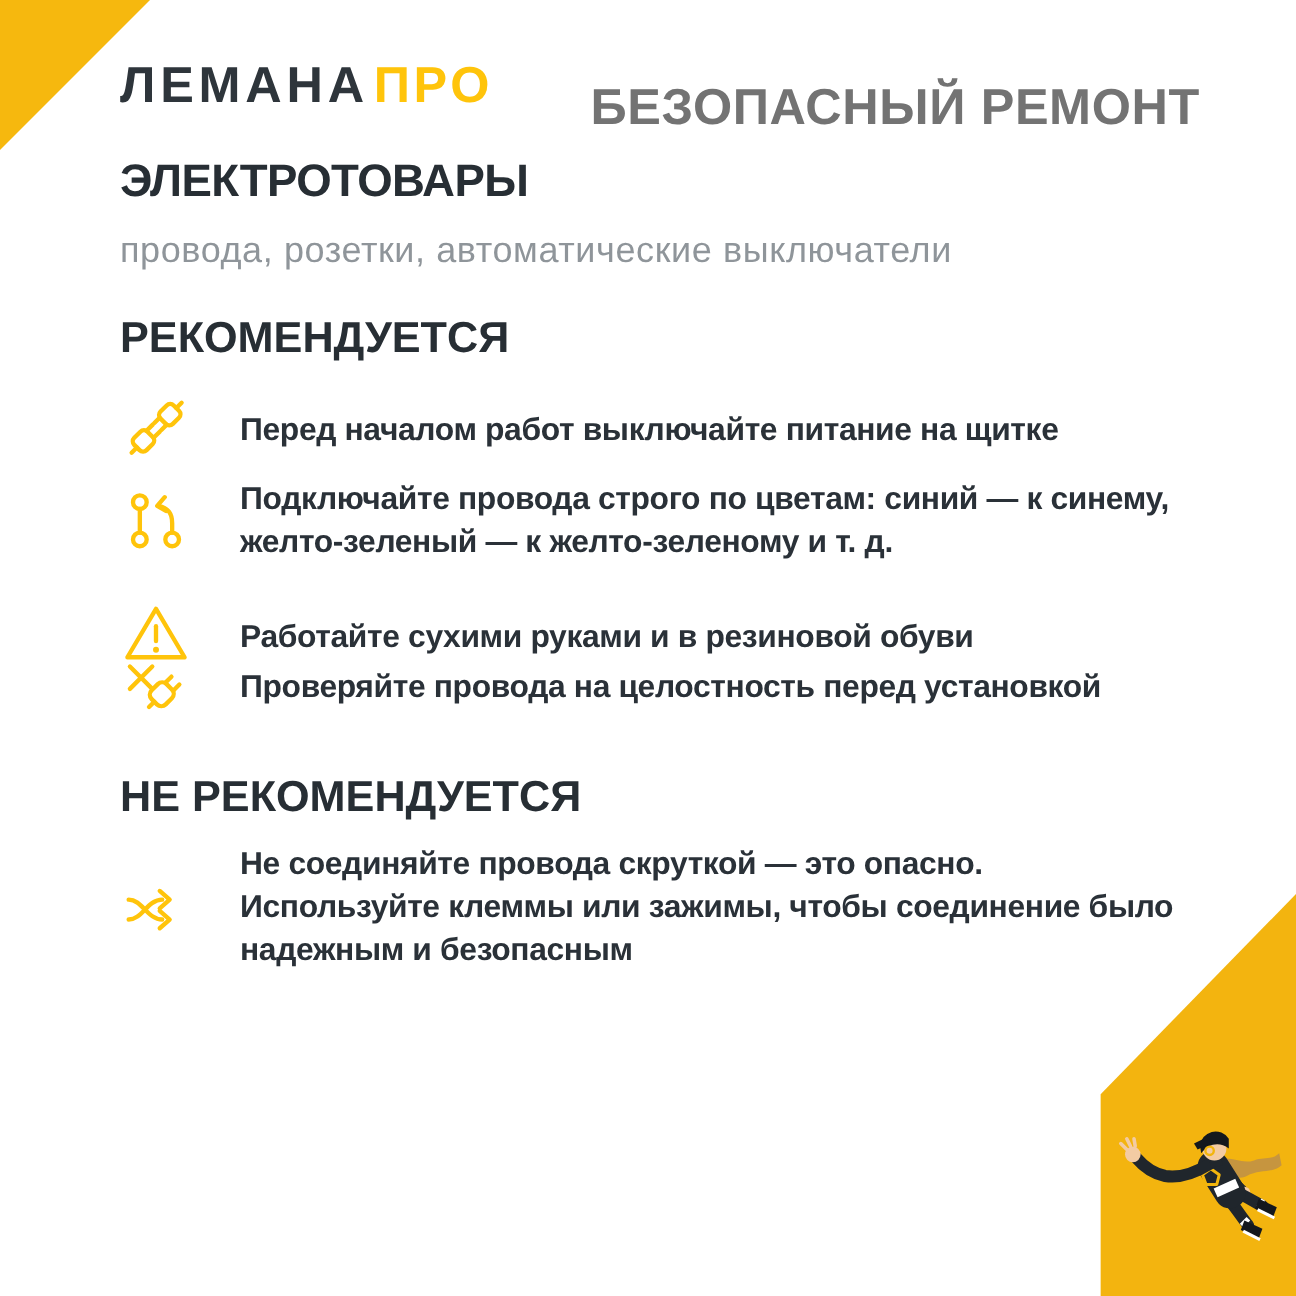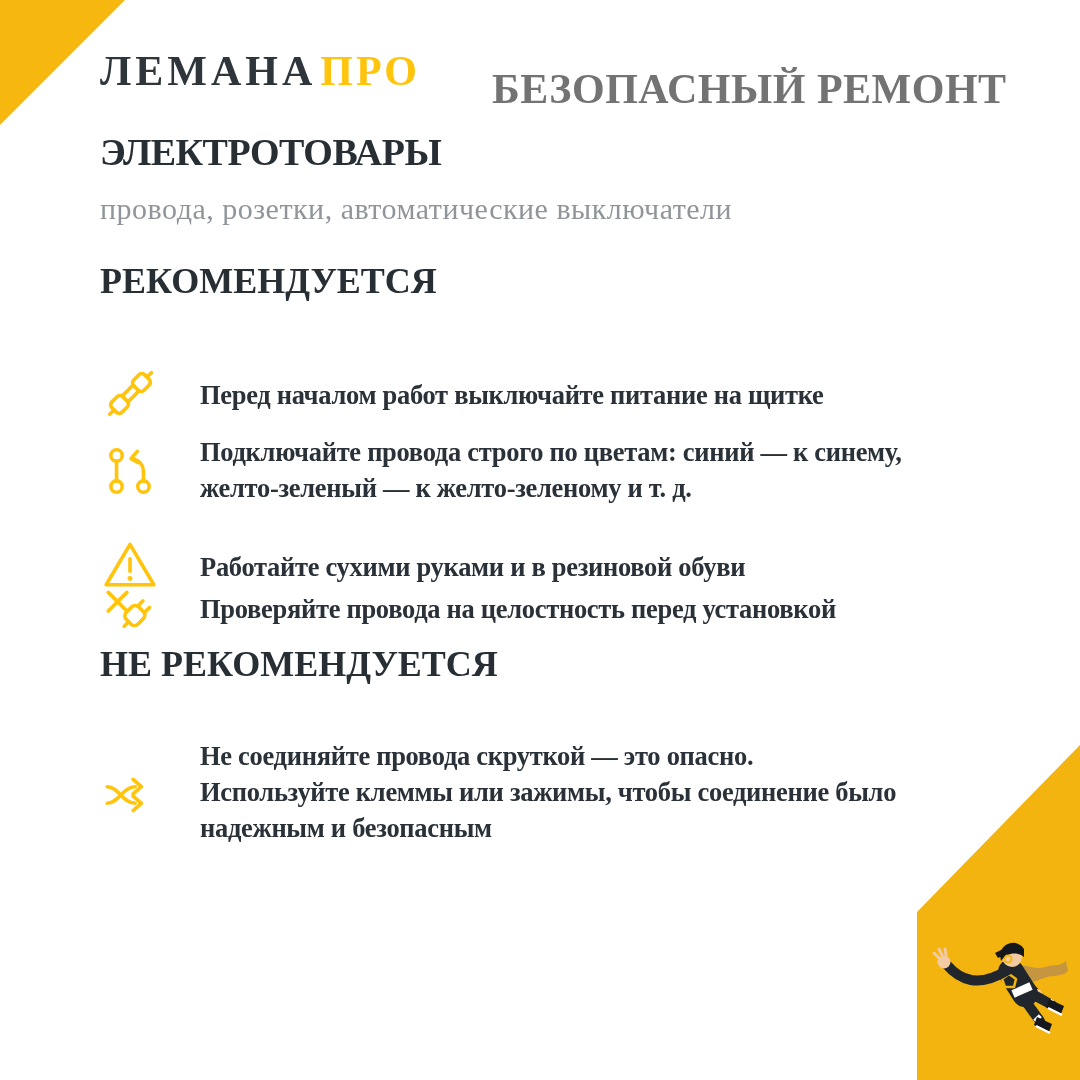--- a/index.html
+++ b/index.html
@@ -1,38 +1,38 @@
 <!DOCTYPE html>
 <html><head>
 <meta charset="utf-8">
 <style>
   html,body{margin:0;padding:0;background:#ffffff;}
   .canvas{
     position:relative;width:1080px;height:1080px;background:#ffffff;overflow:hidden;
-    font-family:Liberation Serif, serif;color:#2A3138;
+    font-family:Liberation Sans, sans-serif;color:#2A3138;
   }
   
   .corner-tl{position:absolute;left:0;top:0;width:125px;height:125px;background:#F6B80E;
     clip-path:polygon(0 0,100% 0,0 100%);}
   .corner-br{position:absolute;left:915px;top:740px;width:165px;height:340px;background:#F3B40F;
     clip-path:polygon(165px 5px,2px 172px,2px 340px,165px 340px);}
   .hero{position:absolute;left:915px;top:928px;width:155px;height:115px;}
   
   .logo{position:absolute;left:100px;top:47px;font-size:42px;font-weight:bold;letter-spacing:4px;color:#2E353B;white-space:nowrap;}
   .logo .pro{color:#FFC40B;margin-left:4px;letter-spacing:3px;}
   .campaign{position:absolute;left:492px;top:65px;font-size:42px;font-weight:bold;letter-spacing:.5px;color:#737373;white-space:nowrap;}
   
   .title{position:absolute;left:100px;top:130px;font-size:38px;font-weight:bold;letter-spacing:-0.5px;color:#272E34;white-space:nowrap;}
   .subtitle{position:absolute;left:100px;top:192px;font-size:30px;letter-spacing:.5px;color:#8F959A;white-space:nowrap;}
   
   .sec-heading{position:absolute;left:100px;font-size:36px;font-weight:bold;letter-spacing:0;color:#272E34;white-space:nowrap;}
   .sec1{top:260px;}
   .sec2{top:643px;}
   
-  .item{position:absolute;left:100px;width:900px;display:flex;align-items:flex-start;margin-top:37px;}
+  .item{position:absolute;left:100px;width:900px;display:flex;align-items:flex-start;}
   .item .ic{width:60px;flex:none;margin-right:40px;color:#FFC40B;display:flex;justify-content:center;}
   .item .ic svg{width:58px;height:58px;display:block;}
   .item .tx{font-size:26.5px;line-height:36px;font-weight:bold;letter-spacing:-0.3px;color:#2A3138;white-space:pre-line;width:800px;}
   .it1{top:340px}.it1 .ic{margin-top:-12px}
   .it2{top:397px}.it2 .ic{margin-top:8px}
   .it3{top:512px}.it3 .ic{margin-top:-14px}
   .it4{top:554px}.it4 .ic{margin-top:-10px}
   .it5{top:701px}.it5 .ic{margin-top:28px}
   .it6{top:813px}.it6 .ic{margin-top:8px}
 </style>

